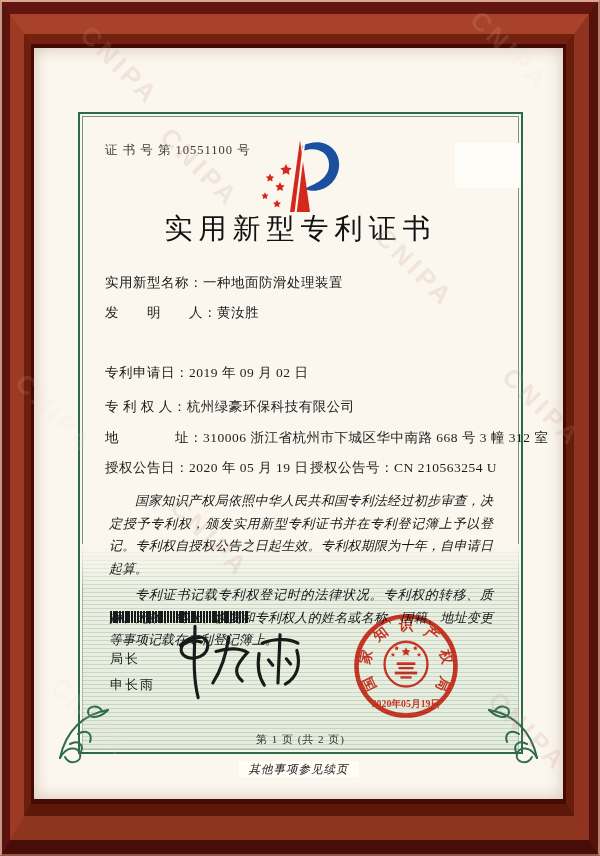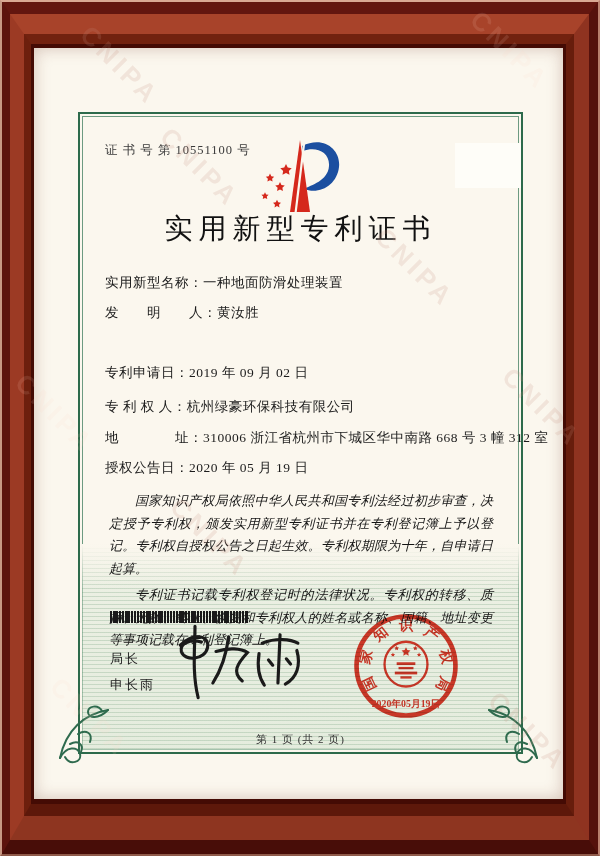--- a/index.html
+++ b/index.html
@@ -109,20 +109,23 @@
       <span class="lab">专利申请日：</span><span class="val">2019 年 09 月 02 日</span>
     </div>
     <div class="abs frow" style="top:350px">
       <span class="lab">专 利 权 人：</span><span class="val">杭州绿豪环保科技有限公司</span>
     </div>
     <div class="abs frow" style="top:381px">
       <span class="lab">地　　　　址：</span><span class="val">310006 浙江省杭州市下城区华中南路 668 号 3 幢 312 室</span>
     </div>
     <div class="abs frow" style="top:411px">
       <span class="lab">授权公告日：</span><span class="val">2020 年 05 月 19 日</span>
+      <span class="grant2">
+        <span class="lab">授权公告号：</span><span class="val">CN 210563254 U</span>
+      </span>
     </div>
 
     <div class="abs paras">
       <p>国家知识产权局依照中华人民共和国专利法经过初步审查，决定授予专利权，颁发实用新型专利证书并在专利登记簿上予以登记。专利权自授权公告之日起生效。专利权期限为十年，自申请日起算。</p>
       <p>专利证书记载专利权登记时的法律状况。专利权的转移、质押、无效、终止、恢复和专利权人的姓名或名称、国籍、地址变更等事项记载在专利登记簿上。</p>
     </div>
 
     <div class="abs barcode"></div>
 
     <div class="abs director-label">局长</div>
@@ -162,20 +165,23 @@
         <path transform="translate(74,48) scale(2.4)" d="M0,-1 L0.294,-0.405 0.951,-0.309 0.476,0.155 0.588,0.809 0,0.5 -0.588,0.809 -0.476,0.155 -0.951,-0.309 -0.294,-0.405 Z"></path>
         <rect x="50" y="56" width="20" height="3"></rect>
         <rect x="52" y="61" width="16" height="2.5"></rect>
         <rect x="48" y="66" width="24" height="3"></rect>
         <rect x="54" y="71" width="12" height="2.5"></rect>
       </g>
       <text x="60" y="104" fill="#dc2a1a" font-size="10.5" font-weight="bold" text-anchor="middle" font-family="'Liberation Serif','DejaVu Serif',serif">2020年05月19日</text>
     </svg>
 
     <div class="abs pageinfo">第 1 页 (共 2 页)</div>
+    <div class="abs footnote">
+      <span>其他事项参见续页</span>
+    </div>
 
     <svg class="flourish" style="left:16px;top:656px;" viewBox="0 0 64 64">
       <g fill="none" stroke="#2f6b4e" stroke-width="2" stroke-linecap="round">
         <path d="M58,6 C34,10 16,26 10,54"></path>
         <path d="M10,54 C16,42 28,42 30,50 C32,58 20,62 15,53"></path>
         <path d="M58,6 C48,16 38,14 38,8 C38,2 48,0 52,7"></path>
         <path d="M28,30 C36,25 43,29 40,38 M20,40 C28,36 34,40 31,48"></path>
       </g>
     </svg>
     <svg class="flourish" style="left:449px;top:656px;transform:scaleX(-1);" viewBox="0 0 64 64">

